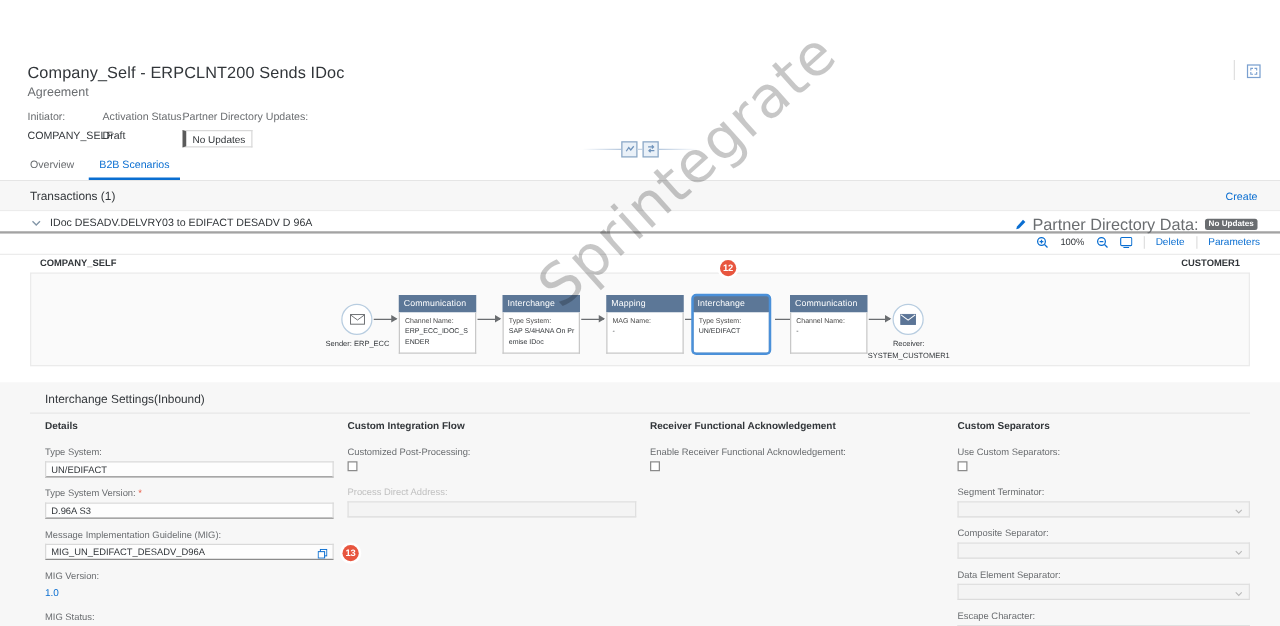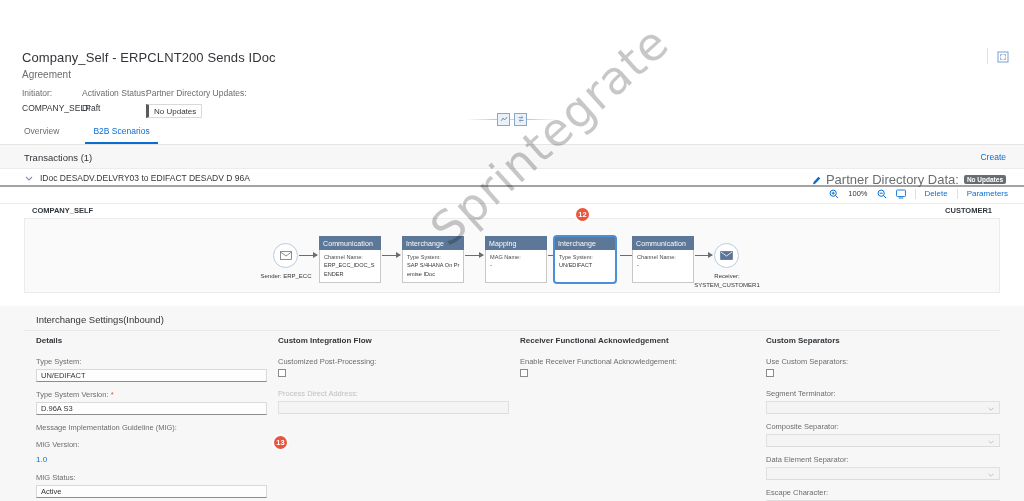--- a/index.html
+++ b/index.html
@@ -31,21 +31,21 @@
   .meta .val { color:#32363a; display:block; white-space:nowrap; }
   .meta-a { left:22px; }
   .meta-b { left:82px; }
   .meta-c { left:146px; }
   .pdu-box {
     display:inline-flex; align-items:center; height:14px; background:#fff;
     border:1px solid #d9d9d9; border-left:3px solid #5a5a5a; padding:0 5px;
     font-size:8px; color:#32363a; margin-top:1px;
   }
 
-  .tabs { position:absolute; left:16px; top:82px; display:flex; gap:18px;text-align:right; }
+  .tabs { position:absolute; left:16px; top:82px; display:flex; gap:4px;text-align:right; }
   .tab { font-size:8.5px; color:#6a6d70; padding:0 8px 6px 8px; cursor:pointer; }
   .tab.sel { color:#0a6ed1; border-bottom:2px solid #0a6ed1; }
 
   
   .miniflow { position:absolute; left:466px; top:67px; width:92px; height:16px; display:flex; align-items:center; }
   .mf-line { height:1px; background:#c6d4e4; flex:1; }
   .mf-line.fade1 { background:linear-gradient(to right,#ffffff,#b6c8dd); }
   .mf-line.fade2 { background:linear-gradient(to left,#ffffff,#b6c8dd); }
   .mf-node {
     width:13px; height:13px; border:1px solid #8ba7c6; background:#eaf1f8;
@@ -347,20 +347,29 @@
         <div class="inp ro">UN/EDIFACT</div>
       </div>
 
       <div class="fld">
         <span class="flab"><span>Type System Version:</span> <span class="req">*</span></span>
         <div class="inp ro">D.96A S3</div>
       </div>
 
       <div class="fld" style="position:relative;">
         <span class="flab">Message Implementation Guideline (MIG):</span>
+        <div class="inp ro">
+          <span>MIG_UN_EDIFACT_DESADV_D96A</span>
+          <span class="valicon">
+            <svg width="8" height="8" viewBox="0 0 9 9">
+                <rect x="2.6" y=".6" width="5.8" height="5.8" fill="none" stroke="#0a6ed1" stroke-width=".9"></rect>
+                <rect x=".6" y="2.6" width="5.8" height="5.8" fill="#ffffff" stroke="#0a6ed1" stroke-width=".9"></rect>
+              </svg>
+          </span>
+        </div>
         <div class="badge" style="left:238px; top:13px;">13</div>
       </div>
 
       <div class="fld">
         <span class="flab">MIG Version:</span>
         <span class="link">1.0</span>
       </div>
 
       <div class="fld" style="margin-top:9px;">
         <span class="flab">MIG Status:</span>

